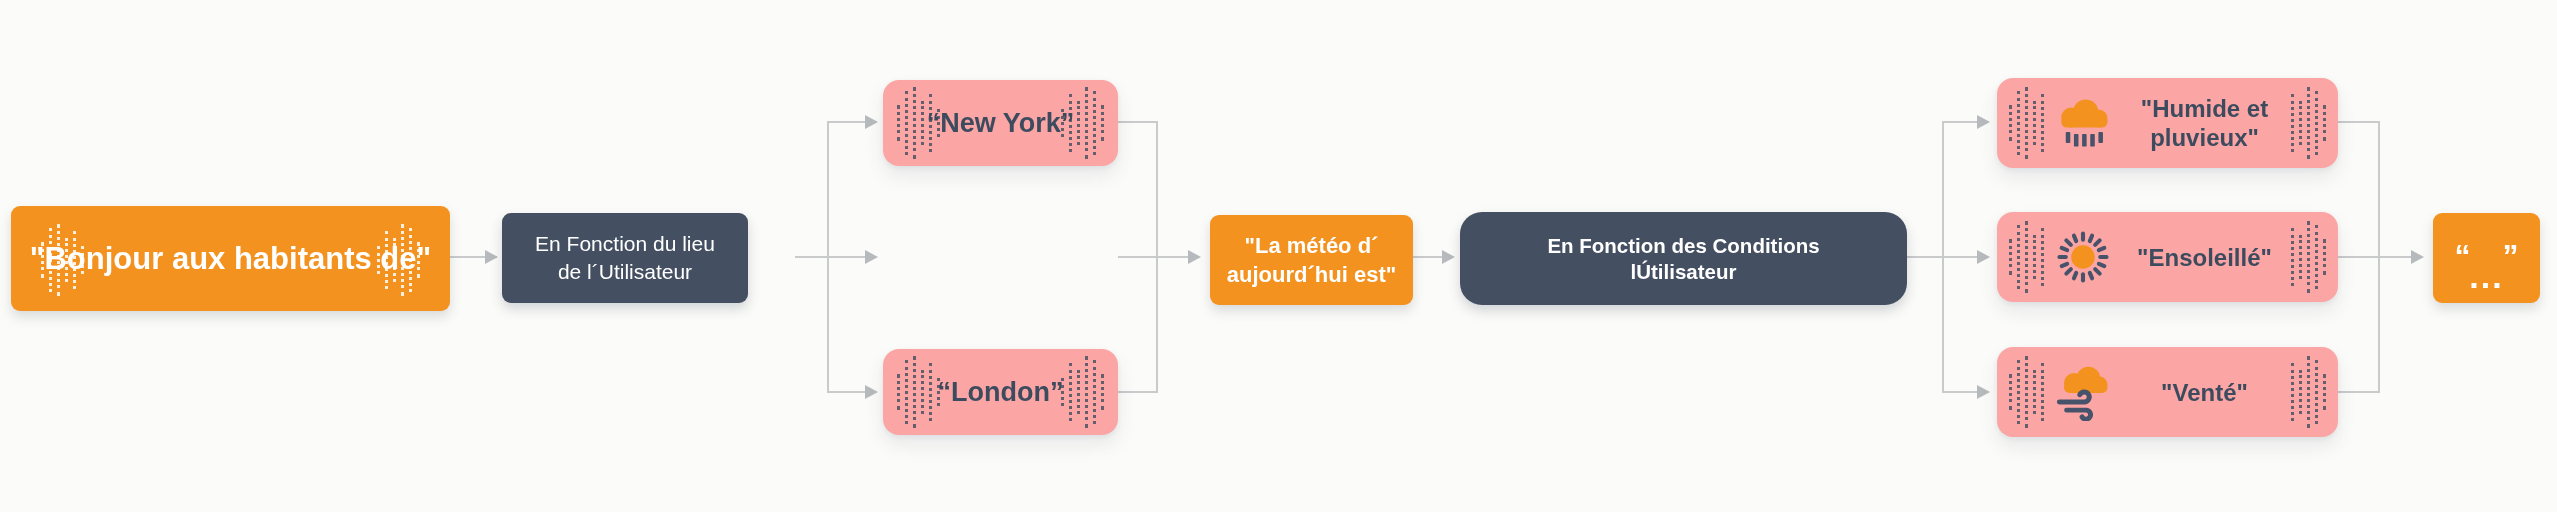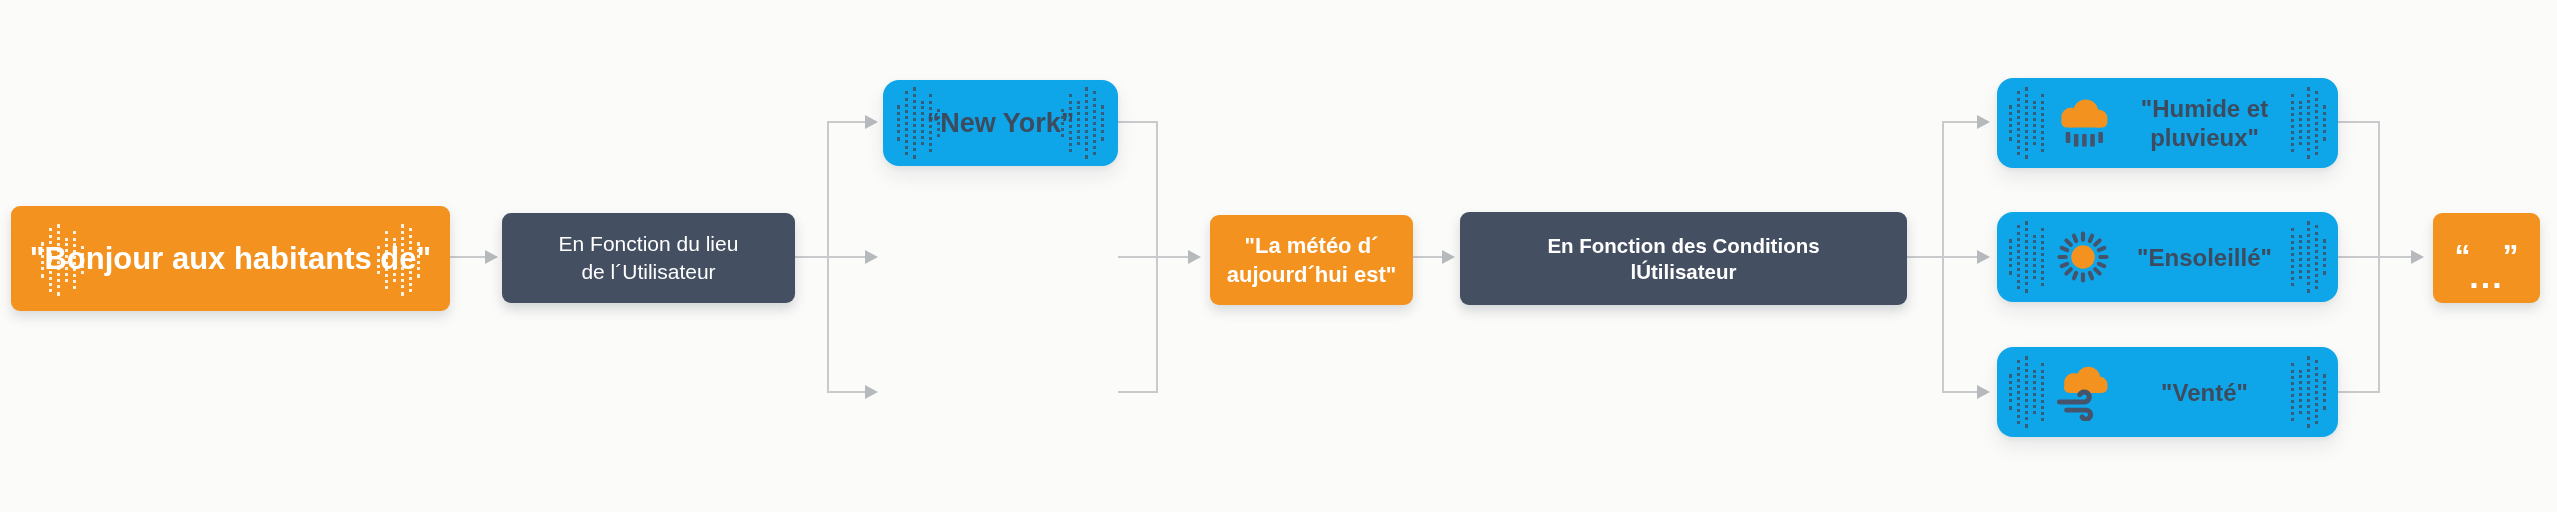--- a/index.html
+++ b/index.html
@@ -27,21 +27,21 @@
     background:#F3921F;color:#FFFFFF;border-radius:9px;
     box-shadow:0 6px 12px rgba(70,80,95,.18);
     text-align:center;font-weight:bold;
   }
   .node.dark{
     background:#454F62;color:#FFFFFF;border-radius:9px;
     box-shadow:0 6px 12px rgba(70,80,95,.22);
     text-align:center;
   }
   .node.white{
-    background:#0ea5e9;color:#3D4B5E;border-radius:16px;
+    background:#fca5a5;color:#3D4B5E;border-radius:16px;
     box-shadow:0 10px 18px rgba(70,80,95,.10),0 2px 5px rgba(70,80,95,.08);
     text-align:center;font-weight:bold;align-items:center;
   }
 
   
   .scrib{display:flex;align-items:center;gap:5px;pointer-events:none;}
   .scrib i{display:block;width:0;border-left:3px dotted rgba(62,76,94,.8);}
   .scrib i:nth-child(1){height:36px}
   .scrib i:nth-child(2){height:64px}
   .scrib i:nth-child(3){height:72px}
@@ -51,22 +51,22 @@
   .scrib.rev{flex-direction:row-reverse;}
   .orange .scrib i{border-left-color:rgba(255,255,255,.85);}
 
   
   #greeting{left:11px;top:206px;width:439px;height:105px;font-size:31px;}
   #greeting .scrib{position:absolute;top:18px;}
   #greeting .scrib.l{left:30px}
   #greeting .scrib.r{right:30px}
   #greeting .lbl{position:relative;z-index:2;}
 
-  #cond1{left:502px;top:213px;width:293px;height:90px;font-size:21px;line-height:28px;}
-  #cond2{left:1460px;top:212px;width:447px;height:93px;font-size:20.5px;line-height:26px;font-weight:bold;}
+  #cond1{left:502px;top:213px;width:246px;height:90px;font-size:21px;line-height:28px;}
+  #cond2{left:1460px;top:212px;width:447px;height:93px;font-size:20.5px;line-height:26px;font-weight:bold;border-radius:22px;}
 
   .city{left:883px;width:235px;height:86px;font-size:27px;}
   #city0{top:80px}
   #city1{top:214px}
   #city2{top:349px}
   .city .scrib{position:absolute;top:7px;height:72px;}
   .city .scrib.l{left:14px}
   .city .scrib.r{right:14px}
   .city .lbl{position:relative;z-index:2;}
 
@@ -158,20 +158,39 @@
   <div class="node white city" id="city0">
     <span class="scrib l">
         <i></i>
         <i></i>
         <i></i>
         <i></i>
         <i></i>
         <i></i>
       </span>
     <span class="lbl">“New York”</span>
+    <span class="scrib r rev">
+        <i></i>
+        <i></i>
+        <i></i>
+        <i></i>
+        <i></i>
+        <i></i>
+      </span>
+  </div>
+  <div class="node white city" id="city2">
+    <span class="scrib l">
+        <i></i>
+        <i></i>
+        <i></i>
+        <i></i>
+        <i></i>
+        <i></i>
+      </span>
+    <span class="lbl">“London”</span>
     <span class="scrib r rev">
         <i></i>
         <i></i>
         <i></i>
         <i></i>
         <i></i>
         <i></i>
       </span>
   </div>
 

